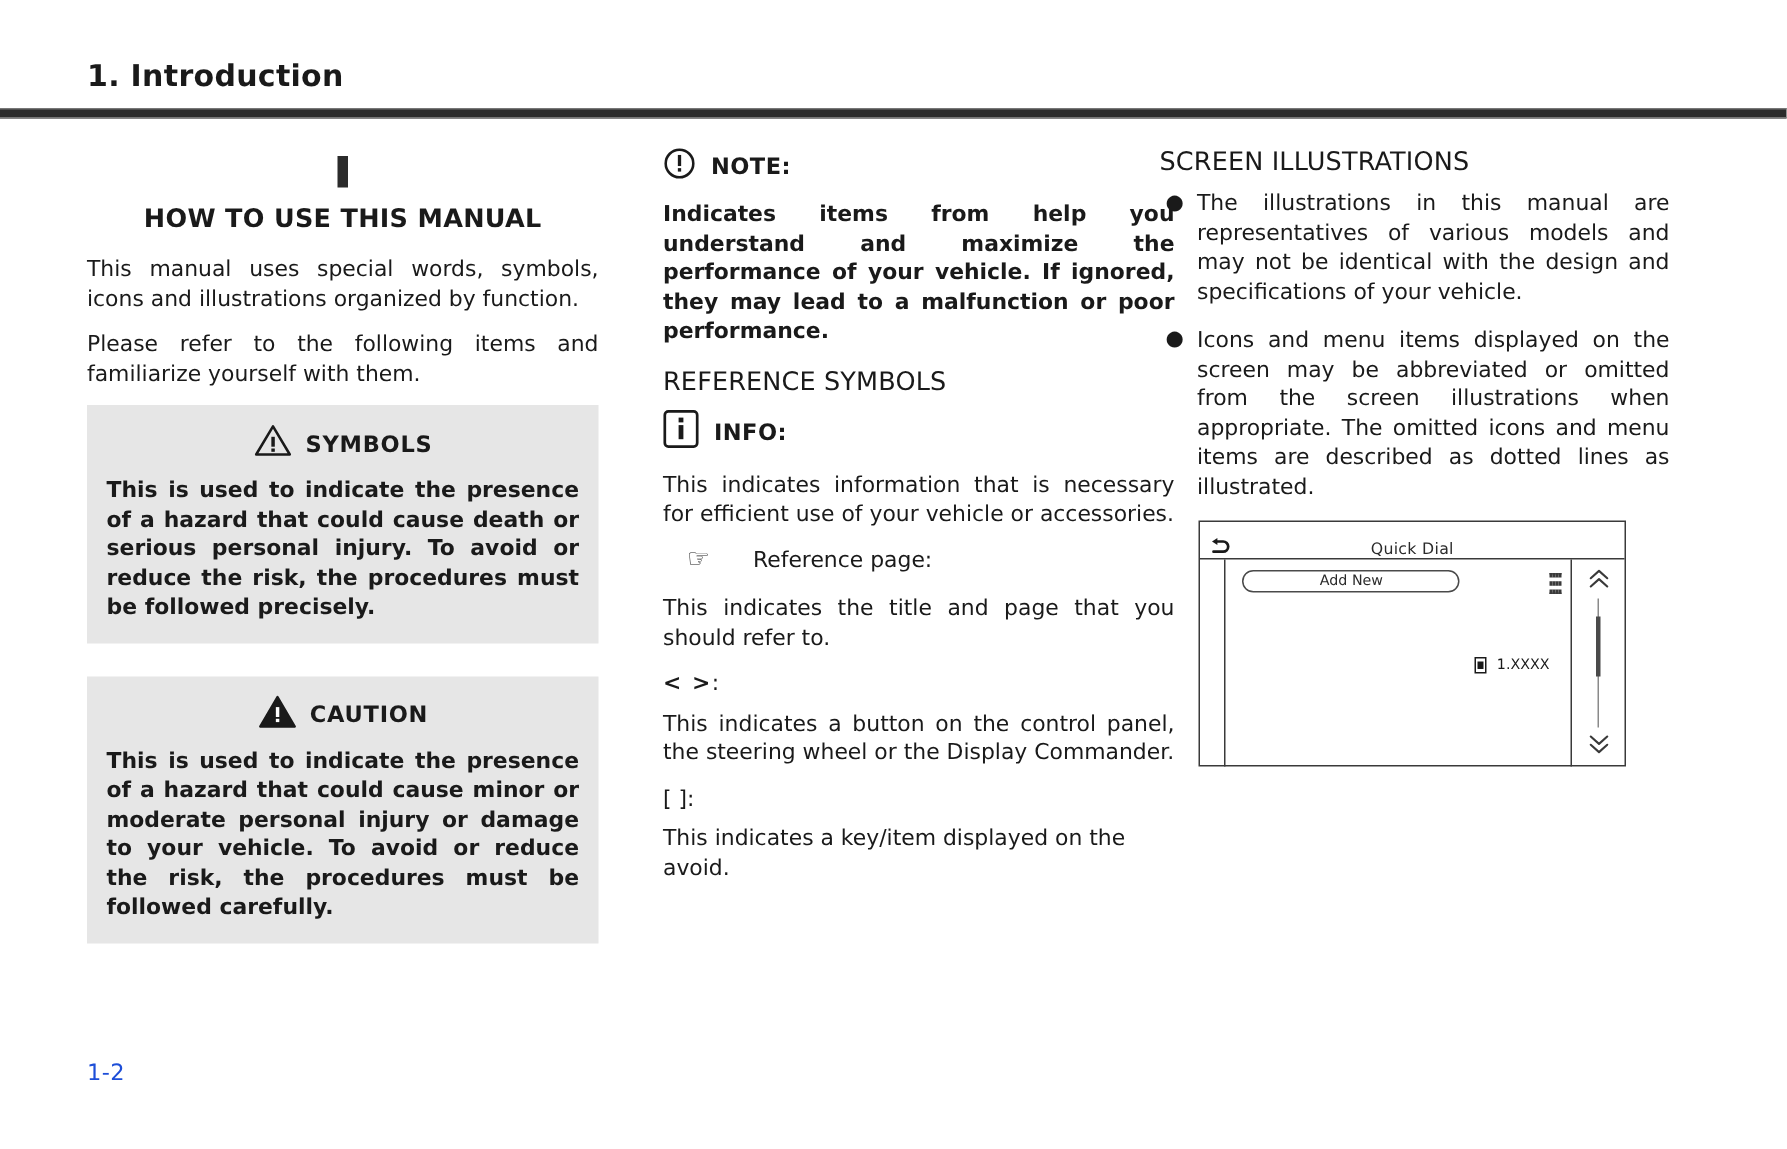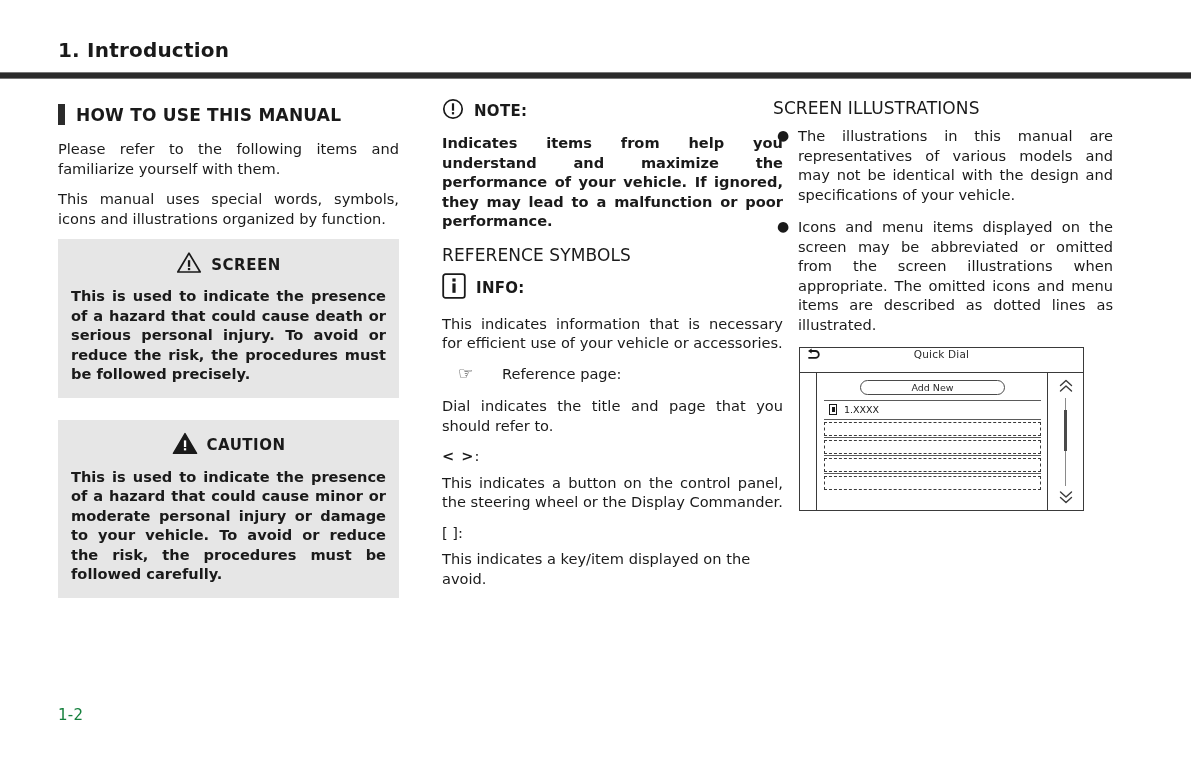--- a/index.html
+++ b/index.html
@@ -52,20 +52,21 @@
   .col-1 { left: 58px;  width: 341px; }
   .col-2 { left: 442px; width: 341px; }
   .col-3 { left: 773px; width: 340px; }
 
   
   .section-bar-heading {
     display: flex;
     align-items: center;
     gap: 11px;
     margin: 6px 0 14px 0;
+    flex-direction: column;
   }
   .section-bar-heading .bar {
     width: 7px;
     height: 21px;
     background: #2b2b2b;
     flex: 0 0 auto;
   }
   .section-bar-heading .txt {
     font-size: 17px;
     font-weight: bold;
@@ -196,21 +197,21 @@
     height: 164px;
     border: 1.5px solid #3a3a3a;
     box-sizing: border-box;
     background: #fff;
     position: relative;
   }
   .si-titlebar {
     height: 24px;
     border-bottom: 1.2px solid #3a3a3a;
     display: flex;
-    align-items: flex-start;
+    align-items: flex-end;
     position: relative;
   }
   .si-back {
     width: 28px;
     display: flex;
     align-items: center;
     justify-content: center;
     flex: 0 0 auto;
   }
   .si-title {
@@ -227,21 +228,21 @@
   }
   .si-leftrail {
     width: 16px;
     border-right: 1.2px solid #3a3a3a;
     flex: 0 0 auto;
   }
   .si-content {
     flex: 1 1 auto;
     padding: 7px 6px 4px 7px;
     display: flex;
-    flex-direction: column;
+    flex-direction: row;
     box-sizing: border-box;
   }
   .si-addnew {
     width: 145px;
     height: 15px;
     margin: 0 auto 0 auto;
     border: 1.1px solid #4a4a4a;
     border-radius: 8px;
     font-size: 9.5px;
     color: #2b2b2b;
@@ -321,53 +322,53 @@
     height: 46%;
     background: #4a4a4a;
   }
 
   
   .page-number {
     position: absolute;
     left: 58px;
     top: 706px;
     font-size: 15px;
-    color: #15803d;
+    color: #1d4ed8;
     letter-spacing: 0.3px;
   }
 </style>
 </head>
 <body>
 
 <div class="page-header">1. Introduction</div>
 <div class="header-rule"></div>
 
 <div class="columns">
 
   <div class="col col-1">
 
     <div class="section-bar-heading">
       <span class="bar"></span>
       <span class="txt">HOW TO USE THIS MANUAL</span>
     </div>
 
+    <p class="body">This manual uses special words, symbols, icons and illustrations organized by function.</p>
     <p class="body">Please refer to the following items and familiarize yourself with them.</p>
-    <p class="body">This manual uses special words, symbols, icons and illustrations organized by function.</p>
 
 
     <div class="alert-box">
       <div class="alert-head">
         <span>
           <svg width="26" height="23" viewBox="0 0 26 23" aria-hidden="true">
             <path d="M13 2.2 L24.2 21 L1.8 21 Z" fill="none" stroke="#1a1a1a" stroke-width="1.7" stroke-linejoin="round"></path>
             <rect x="11.9" y="9.2" width="2.3" height="6.6" fill="#1a1a1a"></rect>
             <rect x="11.9" y="17.0" width="2.3" height="2.2" fill="#1a1a1a"></rect>
           </svg>
         </span>
-        <span class="label">SCREEN</span>
+        <span class="label">SYMBOLS</span>
       </div>
       <p class="alert-body">This is used to indicate the presence of a hazard that could cause death or serious personal injury. To avoid or reduce the risk, the procedures must be followed precisely.</p>
     </div>
 
     <div class="alert-box">
       <div class="alert-head">
         <span>
           <svg width="26" height="23" viewBox="0 0 26 23" aria-hidden="true">
             <path d="M13 1.6 L24.6 21.4 L1.4 21.4 Z" fill="#1a1a1a" stroke="#1a1a1a" stroke-width="1.4" stroke-linejoin="round"></path>
             <rect x="11.9" y="8.4" width="2.3" height="6.6" fill="#ffffff"></rect>
@@ -409,21 +410,21 @@
       <span class="label">INFO:</span>
     </div>
 
     <p class="body">This indicates information that is necessary for efficient use of your vehicle or accessories.</p>
 
     <div class="ref-line">
       <span class="hand">☞</span>
       <span class="ref-txt">Reference page:</span>
     </div>
 
-    <p class="body">Dial indicates the title and page that you should refer to.</p>
+    <p class="body">This indicates the title and page that you should refer to.</p>
 
     <div class="mark-line">
       <span class="mk">&lt; &gt;</span><span>:</span>
     </div>
     <p class="body">This indicates a button on the control panel, the steering wheel or the Display Commander.</p>
 
     <div class="mark-line">
       <span>[   ]</span><span>:</span>
     </div>
     <p class="body last nojust">This indicates a key/item displayed on the avoid.</p>

